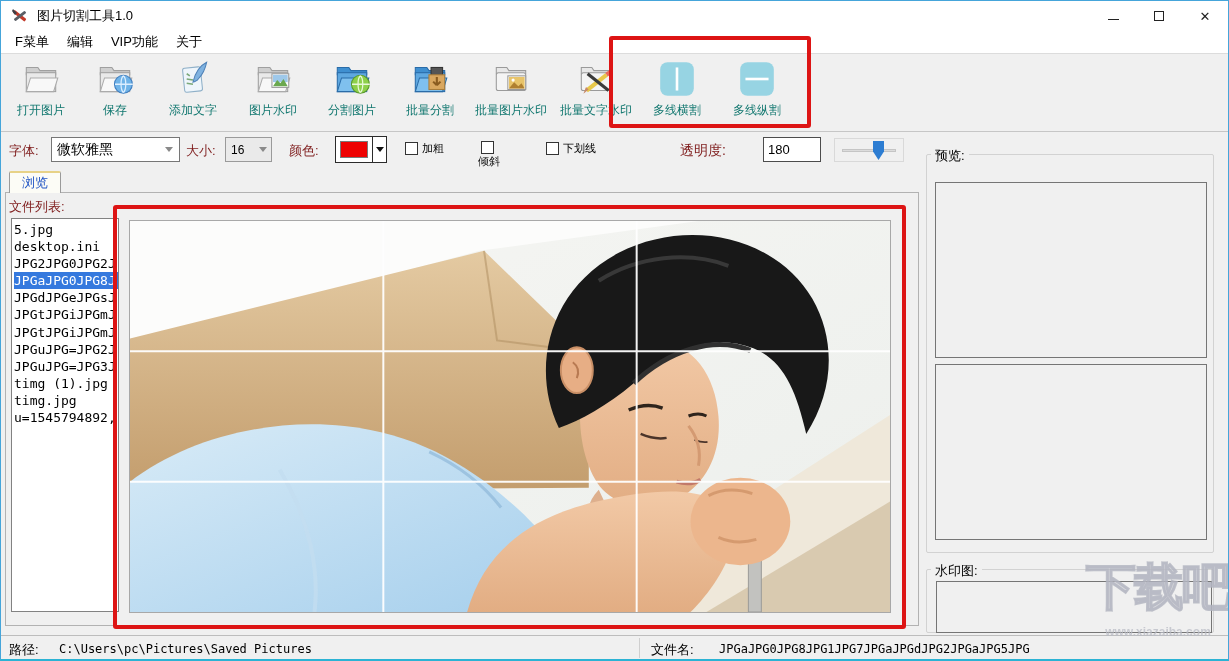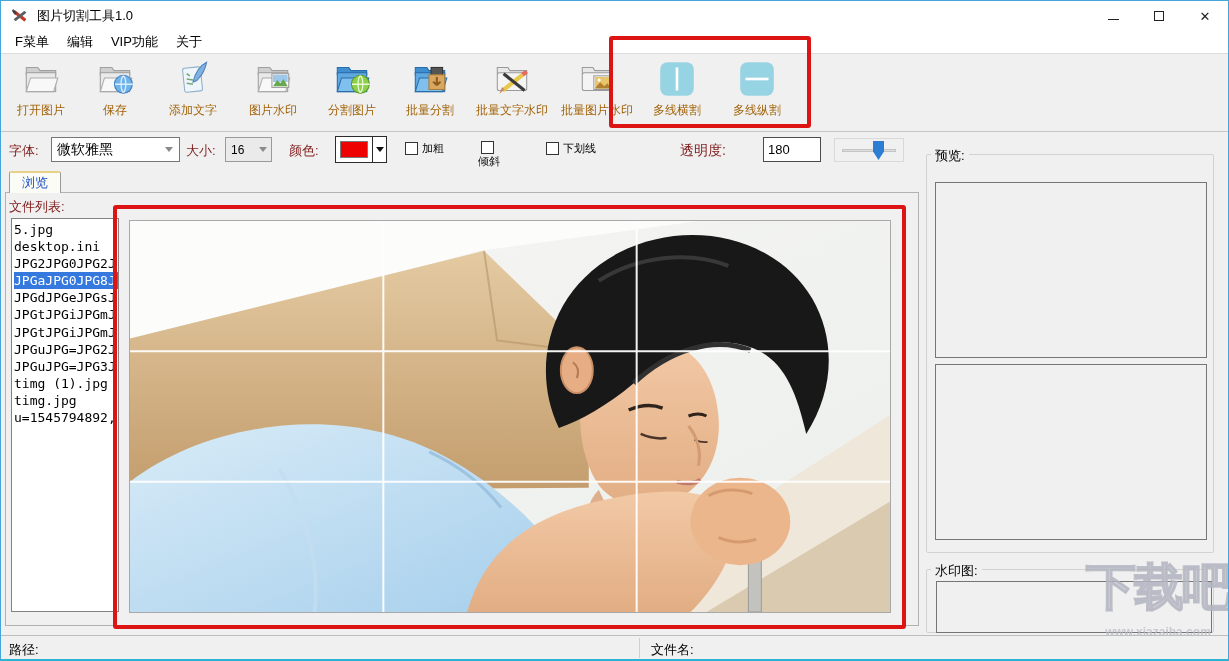--- a/index.html
+++ b/index.html
@@ -20,21 +20,21 @@
   .close-glyph { font-size: 13px; }
   
   .menubar { position: absolute; left: 0; top: 30px; right: 0; height: 22px; background: #ffffff; padding-left: 5px; display: flex; align-items: center; }
   .menu-item { font-size: 13px; color: #000; padding: 2px 9px; }
   
   .toolbar { position: absolute; left: 0; top: 52px; right: 0; height: 79px; background: #f0f0f0;
     border-top: 1px solid #dcdcdc; border-bottom: 1px solid #c6c6c6; display: flex; align-items: flex-start; padding: 3px 0 0 4px; }
   .tool-btn { display: flex; flex-direction: column; align-items: center; height: 72px; padding-top: 1px; }
   .tool-ic { width: 42px; height: 42px; display: block; }
   .tool-ic svg { width: 42px; height: 42px; }
-  .tool-lb { font-size: 12px; color: #a16207; margin-top: 2px; white-space: nowrap; }
+  .tool-lb { font-size: 12px; color: #0f766e; margin-top: 2px; white-space: nowrap; }
   
   .red-box { position: absolute; border: 4px solid #dd1414; border-radius: 3px; pointer-events: none; z-index: 30; }
   
   .lbl { position: absolute; font-size: 13px; color: #7f1d1d; white-space: nowrap; }
   .combo { position: absolute; background: #fff; border: 1px solid #767676; display: flex; align-items: center; }
   .combo .txt { font-size: 13px; padding-left: 5px; flex: 1; white-space: nowrap; overflow: hidden; }
   .arrow-down { width: 0; height: 0; border-left: 4px solid transparent; border-right: 4px solid transparent; border-top: 5px solid #555; margin-right: 6px; }
   .chk { position: absolute; display: flex; align-items: center; font-size: 11px; color: #000; }
   .chk .box { width: 13px; height: 13px; background: #fff; border: 1px solid #333; margin-right: 4px; }
   .opacity-input { position: absolute; width: 58px; height: 25px; border: 1px solid #4c4c4c; background: #fff; font-size: 13px; padding: 0 4px; font-family: "Liberation Sans", sans-serif; }
@@ -151,41 +151,41 @@
         <span class="tool-ic"><svg viewBox="0 0 40 40">
             <path d="M6 9h11l2 3h15v4H6z" fill="#3f8fd0" stroke="#2a6ca8"></path>
             <rect x="6" y="14" width="28" height="18" fill="#5fa8e0" stroke="#2a6ca8"></rect>
             <path d="M6 32l4-13h26l-4 13z" fill="#7fc0ee" stroke="#2a6ca8"></path>
             <rect x="21" y="9" width="11" height="8" fill="#555" stroke="#333"></rect>
             <rect x="19" y="16" width="15" height="14" fill="#d9a75f" stroke="#a87c3a"></rect>
             <path d="M26.5 18v8m0 0l-3.5-3.5m3.5 3.5l3.5-3.5" stroke="#8a5c20" stroke-width="2" fill="none"></path>
           </svg></span>
         <span class="tool-lb">批量分割</span>
       </div>
+      <div class="tool-btn" style="width: 84px;">
+        <span class="tool-ic"><svg viewBox="0 0 40 40">
+            <path d="M6 12v-3h10l2 3h16v3H6z" fill="#e8e8e8" stroke="#9a9a9a"></path>
+            <rect x="6" y="14" width="28" height="17" rx="2" fill="#f4f4f4" stroke="#9a9a9a"></rect>
+            <rect x="17" y="17" width="17" height="13" fill="#fff" stroke="#999"></rect>
+            <rect x="18" y="18" width="15" height="11" fill="#e8c46a"></rect>
+            <circle cx="22" cy="21" r="1.5" fill="#fff"></circle>
+            <path d="M18 29l5-6 4 4 3-3 3 5z" fill="#b08030"></path>
+          </svg></span>
+        <span class="tool-lb">批量图片水印</span>
+      </div>
       <div class="tool-btn" style="width: 86px;">
         <span class="tool-ic"><svg viewBox="0 0 40 40">
             <path d="M6 12v-3h10l2 3h16v3H6z" fill="#e8e8e8" stroke="#9a9a9a"></path>
             <rect x="6" y="14" width="28" height="17" rx="2" fill="#f4f4f4" stroke="#9a9a9a"></rect>
             <line x1="11" y1="31" x2="30" y2="16" stroke="#e8c84a" stroke-width="4"></line>
             <line x1="30" y1="16" x2="34" y2="13" stroke="#e86a5a" stroke-width="4"></line>
             <path d="M8 34l5-4-2.5-2.5z" fill="#c88a6a"></path>
             <line x1="12" y1="15" x2="32" y2="31" stroke="#3a3a3a" stroke-width="3"></line>
           </svg></span>
         <span class="tool-lb">批量文字水印</span>
-      </div>
-      <div class="tool-btn" style="width: 84px;">
-        <span class="tool-ic"><svg viewBox="0 0 40 40">
-            <path d="M6 12v-3h10l2 3h16v3H6z" fill="#e8e8e8" stroke="#9a9a9a"></path>
-            <rect x="6" y="14" width="28" height="17" rx="2" fill="#f4f4f4" stroke="#9a9a9a"></rect>
-            <rect x="17" y="17" width="17" height="13" fill="#fff" stroke="#999"></rect>
-            <rect x="18" y="18" width="15" height="11" fill="#e8c46a"></rect>
-            <circle cx="22" cy="21" r="1.5" fill="#fff"></circle>
-            <path d="M18 29l5-6 4 4 3-3 3 5z" fill="#b08030"></path>
-          </svg></span>
-        <span class="tool-lb">批量图片水印</span>
       </div>
       <div class="tool-btn" style="width: 76px; font-family: Liberation Serif, serif;">
         <span class="tool-ic"><svg viewBox="0 0 40 40">
             <rect x="4" y="4" width="32" height="32" rx="7" fill="#97d4e3"></rect>
             <line x1="20" y1="9" x2="20" y2="31" stroke="#fff" stroke-width="2.5"></line>
           </svg></span>
         <span class="tool-lb">多线横割</span>
       </div>
       <div class="tool-btn" style="width: 84px;">
         <span class="tool-ic"><svg viewBox="0 0 40 40">
@@ -314,22 +314,24 @@
   <span class="group-label" style="left:930px; top:146px;">预览:</span>
   <div class="preview-box" style="left:934px; top:181px; width:272px; height:176px;"></div>
   <div class="preview-box" style="left:934px; top:363px; width:272px; height:176px;"></div>
 
   <div class="groupbox" style="left:925px; top:568px; width:288px; height:64px;"></div>
   <span class="group-label" style="left:930px; top:561px;">水印图:</span>
   <div class="preview-box" style="left:935px; top:580px; width:276px; height:52px;"></div>
 
   <div class="statusbar">
     <span class="s-lbl" style="left:8px;">路径:</span>
+    <span class="s-val" style="left:58px;">C:\Users\pc\Pictures\Saved Pictures</span>
     <span class="sep" style="left:638px;"></span>
     <span class="s-lbl" style="left:650px;">文件名:</span>
+    <span class="s-val" style="left:718px;">JPGaJPG0JPG8JPG1JPG7JPGaJPGdJPG2JPGaJPG5JPG</span>
   </div>
 
   <div class="site-watermark">
     <div class="wm1">下载吧</div>
     <div class="wm2">www.xiazaiba.com</div>
   </div>
 
 </div>
 
 </body></html>

